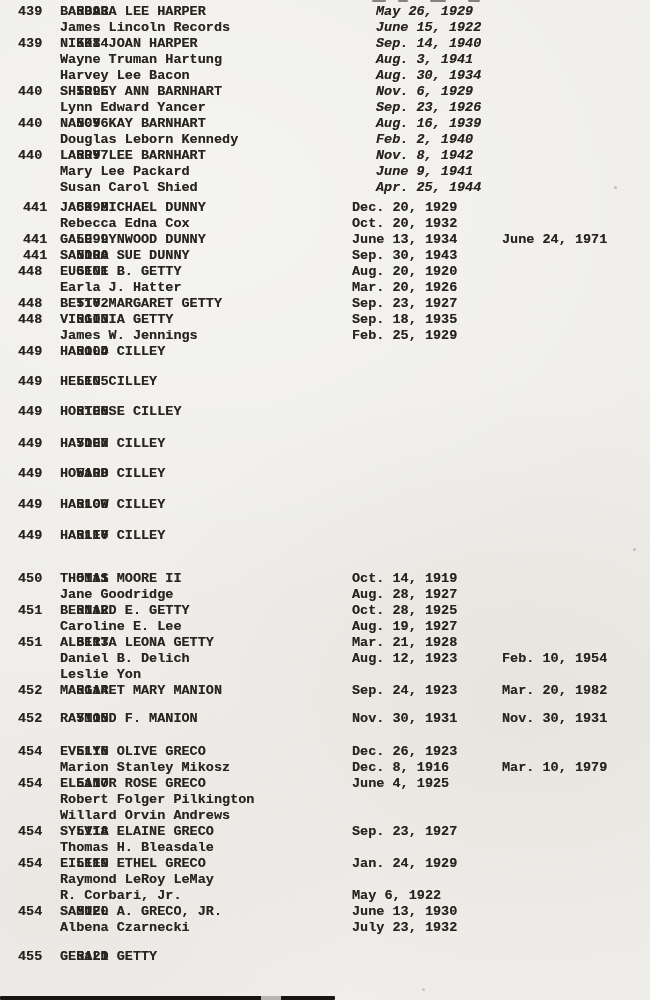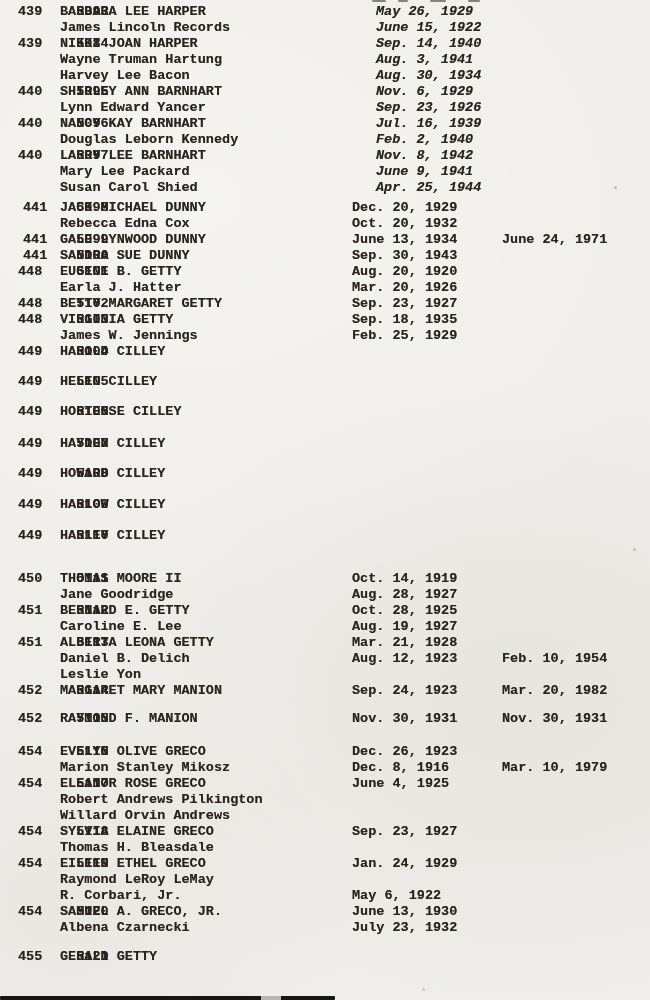--- a/index.html
+++ b/index.html
@@ -101,21 +101,21 @@
     </div>
       <div class="row sec-a">
       <span class="num"></span>
       <span class="nm"><span class="nm-text">Lynn Edward Yancer</span></span>
       <span class="d1">Sep. 23, 1926</span>
       <span class="d2"></span>
     </div>
       <div class="row sec-a">
       <span class="num">440</span>
       <span class="nm"><span class="nm-text">NANCY KAY BARNHART</span><span class="id">5096</span></span>
-      <span class="d1">Jul. 16, 1939</span>
+      <span class="d1">Aug. 16, 1939</span>
       <span class="d2"></span>
     </div>
       <div class="row sec-a">
       <span class="num"></span>
       <span class="nm"><span class="nm-text">Douglas Leborn Kennedy</span></span>
       <span class="d1">Feb. 2, 1940</span>
       <span class="d2"></span>
     </div>
       <div class="row sec-a">
       <span class="num">440</span>
@@ -298,21 +298,21 @@
       <span class="d2">Mar. 10, 1979</span>
     </div>
       <div class="row sec-b">
       <span class="num">454</span>
       <span class="nm"><span class="nm-text">ELEANOR ROSE GRECO</span><span class="id">5117</span></span>
       <span class="d1">June 4, 1925</span>
       <span class="d2"></span>
     </div>
       <div class="row sec-b">
       <span class="num"></span>
-      <span class="nm"><span class="nm-text">Robert Andrews Pilkington</span></span>
+      <span class="nm"><span class="nm-text">Robert Folger Pilkington</span></span>
       <span class="d1"></span>
       <span class="d2"></span>
     </div>
       <div class="row sec-b">
       <span class="num"></span>
       <span class="nm"><span class="nm-text">Willard Orvin Andrews</span></span>
       <span class="d1"></span>
       <span class="d2"></span>
     </div>
       <div class="row sec-b">

